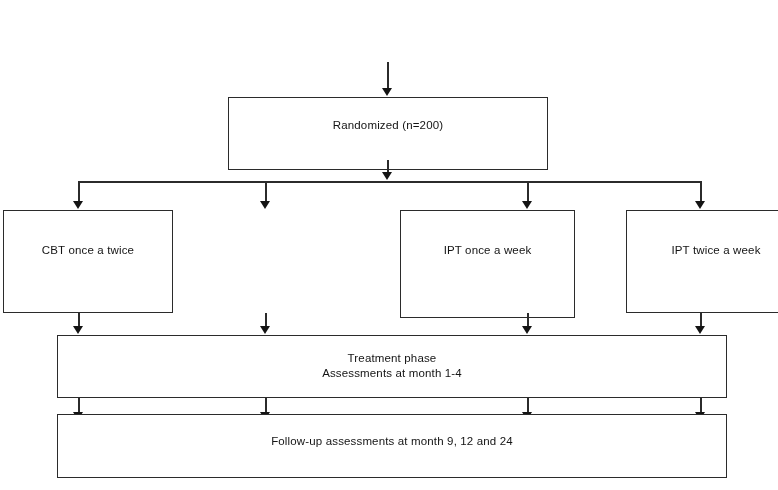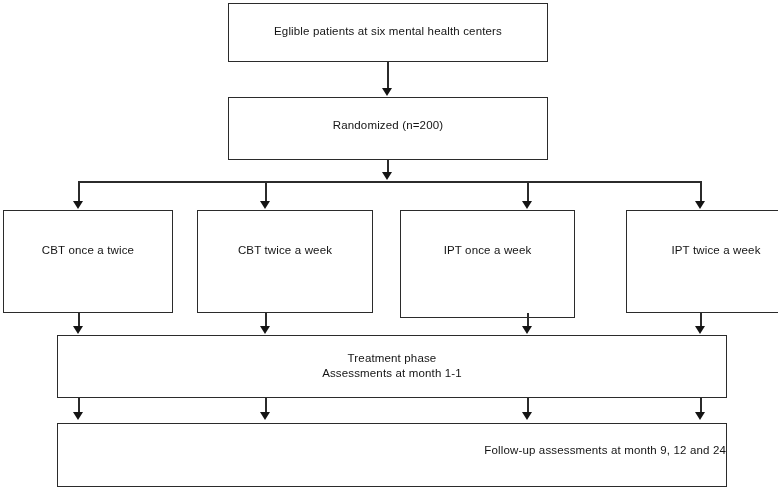--- a/index.html
+++ b/index.html
@@ -64,28 +64,25 @@
     border-left: 5.5px solid transparent;
     border-right: 5.5px solid transparent;
     border-top: 8px solid #141414;
   }
 </style>
 </head>
 <body>
 
 <div id="diagram-root">
 
-  <div class="node-box top-node" style="left:228px; top:3px; width:320px; height:59px;">
-    <span class="node-label">Eglible patients at six mental health centers</span>
-  </div>
 
   <div class="conn-v" style="left:387px; top:62px; height:27px;"></div>
   <div class="arrow-head" style="left:382px; top:88px;"></div>
 
-  <div class="node-box top-node" style="left:228px; top:97px; width:320px; height:63px;">
+  <div class="node-box top-node" style="left:228px; top:97px; width:320px; height:73px;">
     <span class="node-label">Randomized (n=200)</span>
   </div>
 
   <div class="conn-v" style="left:387px; top:160px; height:13px;"></div>
   <div class="arrow-head" style="left:382px; top:172px;"></div>
 
   <div class="conn-h" style="left:78px; top:181px; width:623px;"></div>
 
   <div class="conn-v" style="left:78px;  top:181px; height:21px;"></div>
   <div class="arrow-head" style="left:73px;  top:201px;"></div>
@@ -96,23 +93,20 @@
   <div class="conn-v" style="left:527px; top:181px; height:21px;"></div>
   <div class="arrow-head" style="left:522px; top:201px;"></div>
 
   <div class="conn-v" style="left:700px; top:181px; height:21px;"></div>
   <div class="arrow-head" style="left:695px; top:201px;"></div>
 
   <div class="node-box arm-node" style="left:3px; top:210px; width:170px; height:103px;">
     <span class="node-label">CBT once a twice</span>
   </div>
 
-  <div class="node-box arm-node" style="left:197px; top:210px; width:176px; height:103px;">
-    <span class="node-label">CBT twice a week</span>
-  </div>
 
   <div class="node-box arm-node" style="left:400px; top:210px; width:175px; height:108px;">
     <span class="node-label">IPT once a week</span>
   </div>
 
   <div class="node-box arm-node" style="left:626px; top:210px; width:180px; height:103px;justify-content:center;">
     <span class="node-label">IPT twice a week</span>
   </div>
 
   <div class="conn-v" style="left:78px;  top:313px; height:14px;"></div>
@@ -122,32 +116,32 @@
   <div class="arrow-head" style="left:260px; top:326px;"></div>
 
   <div class="conn-v" style="left:527px; top:313px; height:14px;"></div>
   <div class="arrow-head" style="left:522px; top:326px;"></div>
 
   <div class="conn-v" style="left:700px; top:313px; height:14px;"></div>
   <div class="arrow-head" style="left:695px; top:326px;"></div>
 
   <div class="node-box phase-node" style="left:57px; top:335px; width:670px; height:63px;">
     <span class="node-label">Treatment phase
-Assessments at month 1-1</span>
+Assessments at month 1-4</span>
   </div>
 
   <div class="conn-v" style="left:78px;  top:398px; height:15px;"></div>
   <div class="arrow-head" style="left:73px;  top:412px;"></div>
 
   <div class="conn-v" style="left:265px; top:398px; height:15px;"></div>
   <div class="arrow-head" style="left:260px; top:412px;"></div>
 
   <div class="conn-v" style="left:527px; top:398px; height:15px;"></div>
   <div class="arrow-head" style="left:522px; top:412px;"></div>
 
   <div class="conn-v" style="left:700px; top:398px; height:15px;"></div>
   <div class="arrow-head" style="left:695px; top:412px;"></div>
 
-  <div class="node-box followup-node" style="left:57px; top:423px; width:670px; height:64px;justify-content:flex-end;">
+  <div class="node-box followup-node" style="left:57px; top:414px; width:670px; height:64px;">
     <span class="node-label">Follow-up assessments at month 9, 12 and 24</span>
   </div>
 
 </div>
 
 </body></html>

